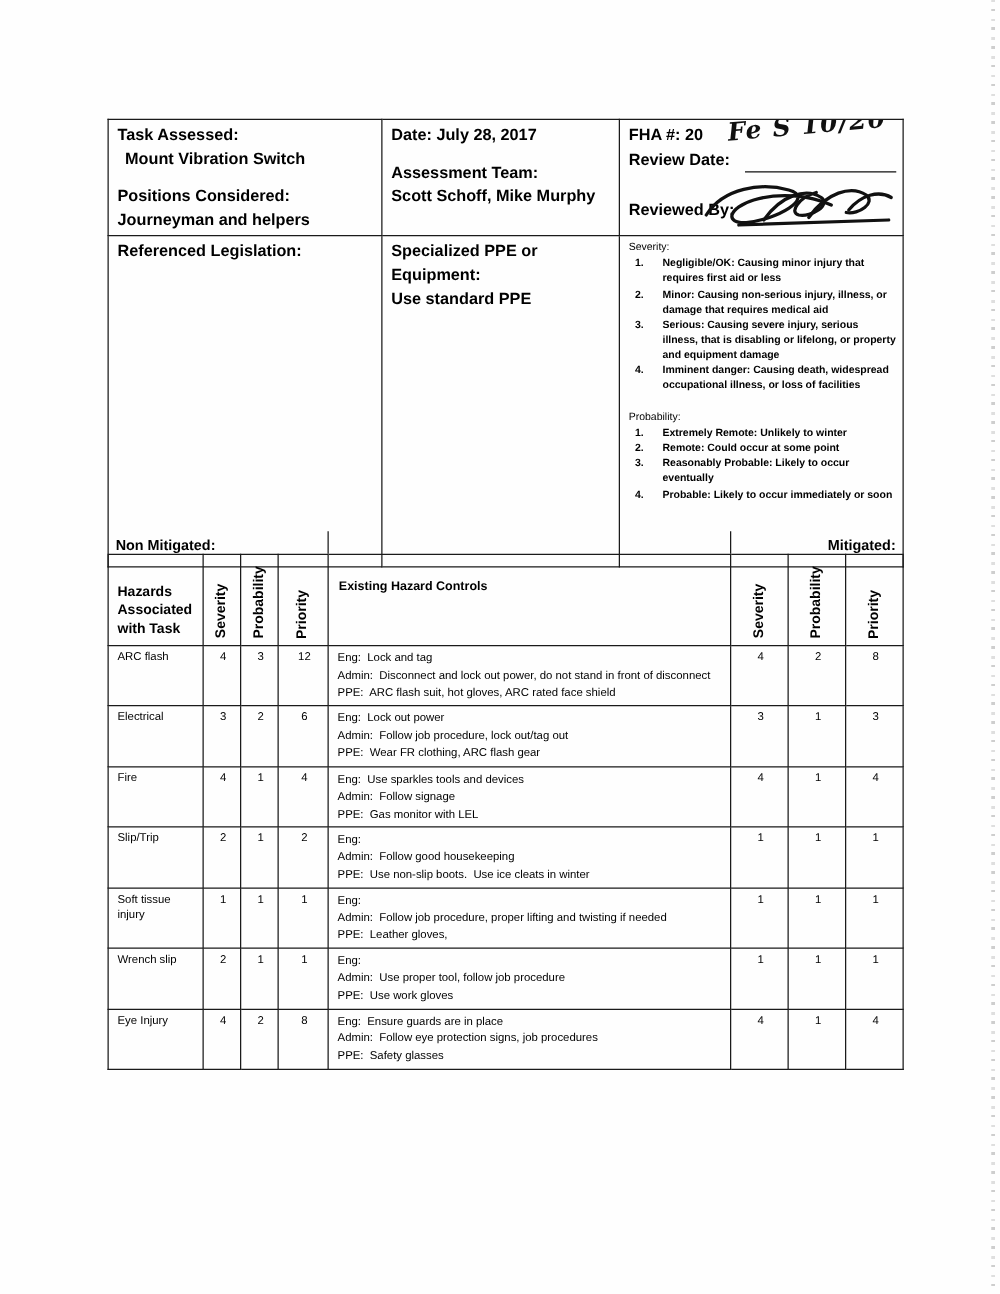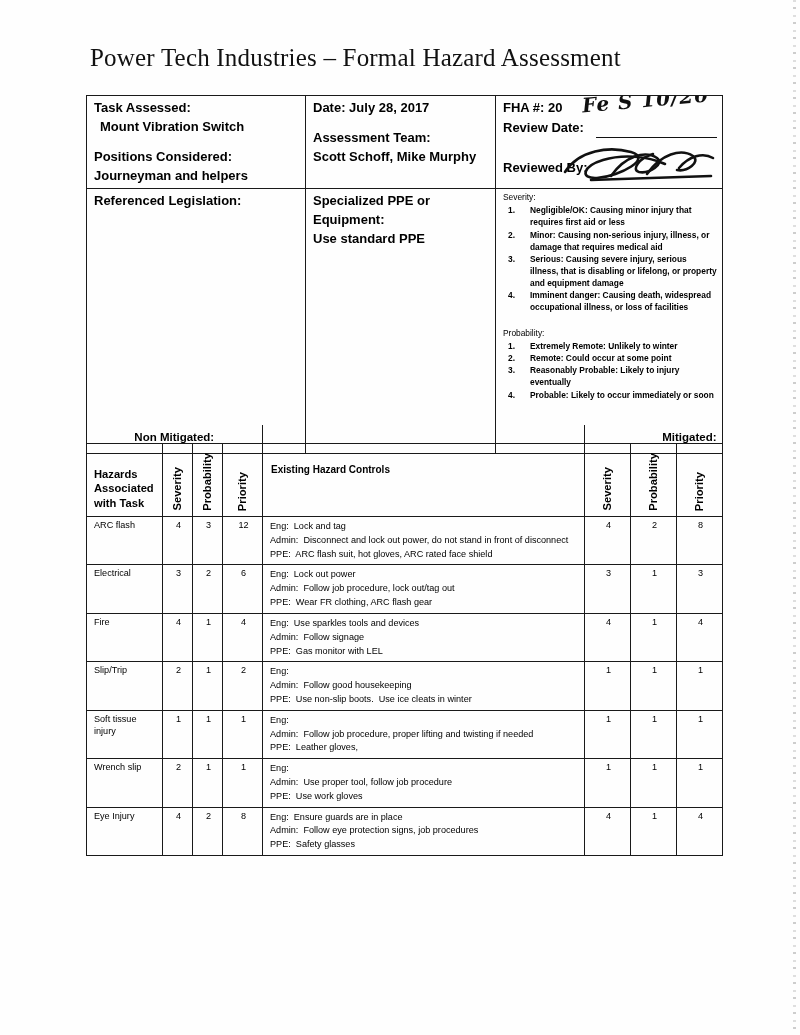--- a/index.html
+++ b/index.html
@@ -152,21 +152,21 @@
   #hazard-table { top: 425px; }
 
   .band-row td {
     height: 18px;
     padding: 0 6px;
     font-size: 11.5px;
     font-weight: bold;
     vertical-align: bottom;
     border-top: none;
   }
-  .band-left  { text-align: center; }
+  .band-left  { text-align: left; }
   .band-right { text-align: right; }
   .band-blank { border-left: 1.3px solid #1a1a1a; }
   .no-border-top { border-top: none; }
 
   .colhead td {
     height: 72px;
     vertical-align: bottom;
     padding: 0;
   }
   .ch-text {
@@ -212,21 +212,20 @@
   }
   .c-controls div { white-space: pre-wrap; }
 </style>
 </head>
 <body>
 
 <div class="page">
 
   <div class="scan-edge"></div>
 
-  <div class="doc-title">Power Tech Industries – Formal Hazard Assessment</div>
 
   <table class="tbl" id="header-table">
     <colgroup>
       <col style="width:219px">
       <col style="width:190px">
       <col style="width:227px">
     </colgroup>
     <tbody>
       <tr>
         <td class="cell-task">
@@ -278,21 +277,21 @@
             <li><span class="num">1.</span><span>Negligible/OK:  Causing minor injury that requires first aid or less</span></li>
             <li><span class="num">2.</span><span>Minor:  Causing non-serious injury, illness, or damage that requires medical aid</span></li>
             <li><span class="num">3.</span><span>Serious: Causing severe injury, serious illness, that is disabling or lifelong, or property and equipment damage</span></li>
             <li><span class="num">4.</span><span>Imminent danger: Causing death, widespread occupational illness, or loss of facilities</span></li>
           </ol>
           <div class="legend-gap"></div>
           <div class="legend-head">Probability:</div>
           <ol>
             <li><span class="num">1.</span><span>Extremely Remote:  Unlikely to winter</span></li>
             <li><span class="num">2.</span><span>Remote:  Could occur at some point</span></li>
-            <li><span class="num">3.</span><span>Reasonably Probable:  Likely to injury eventually</span></li>
+            <li><span class="num">3.</span><span>Reasonably Probable:  Likely to occur eventually</span></li>
             <li><span class="num">4.</span><span>Probable:  Likely to occur immediately or soon</span></li>
           </ol>
         </td>
       </tr>
     </tbody>
   </table>
 
   <table class="tbl" id="hazard-table">
     <colgroup>
       <col style="width:76px">

